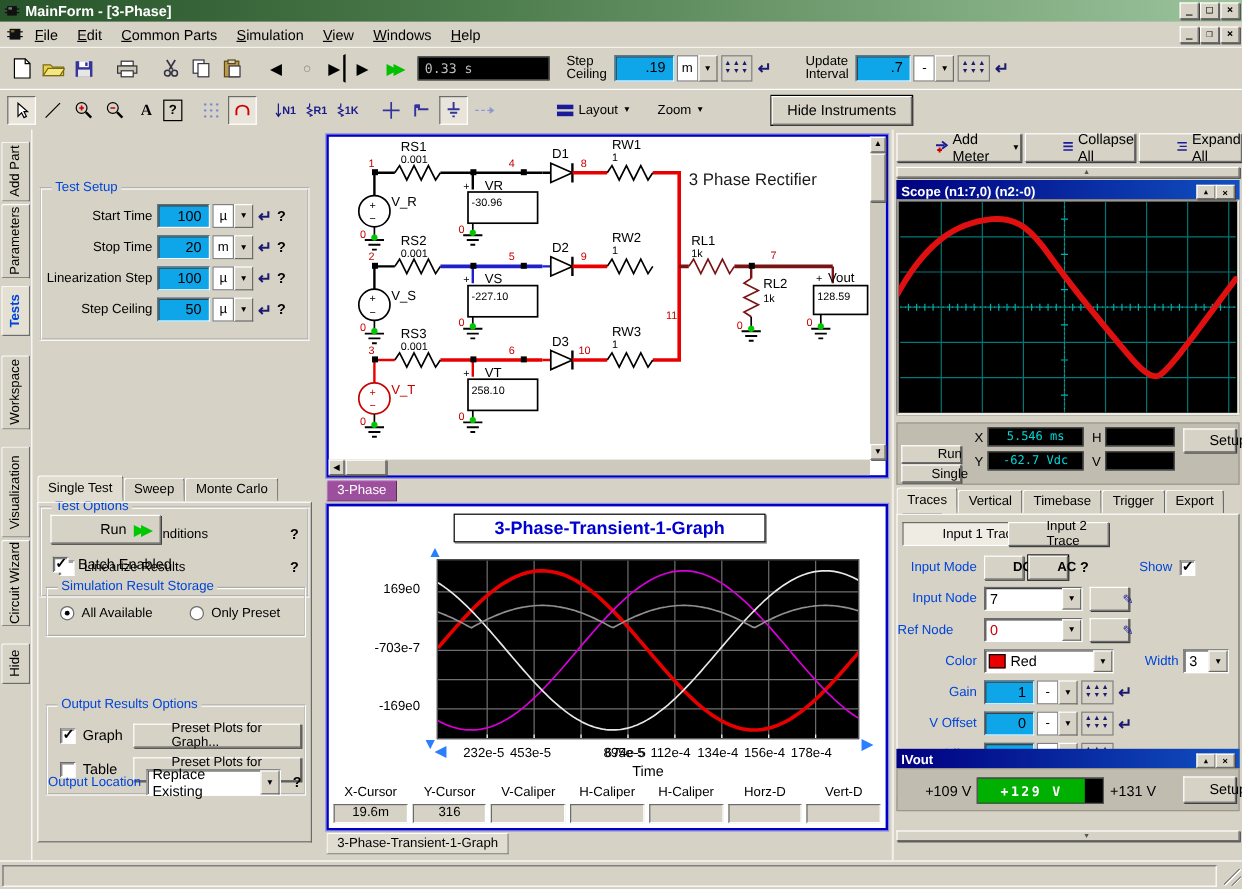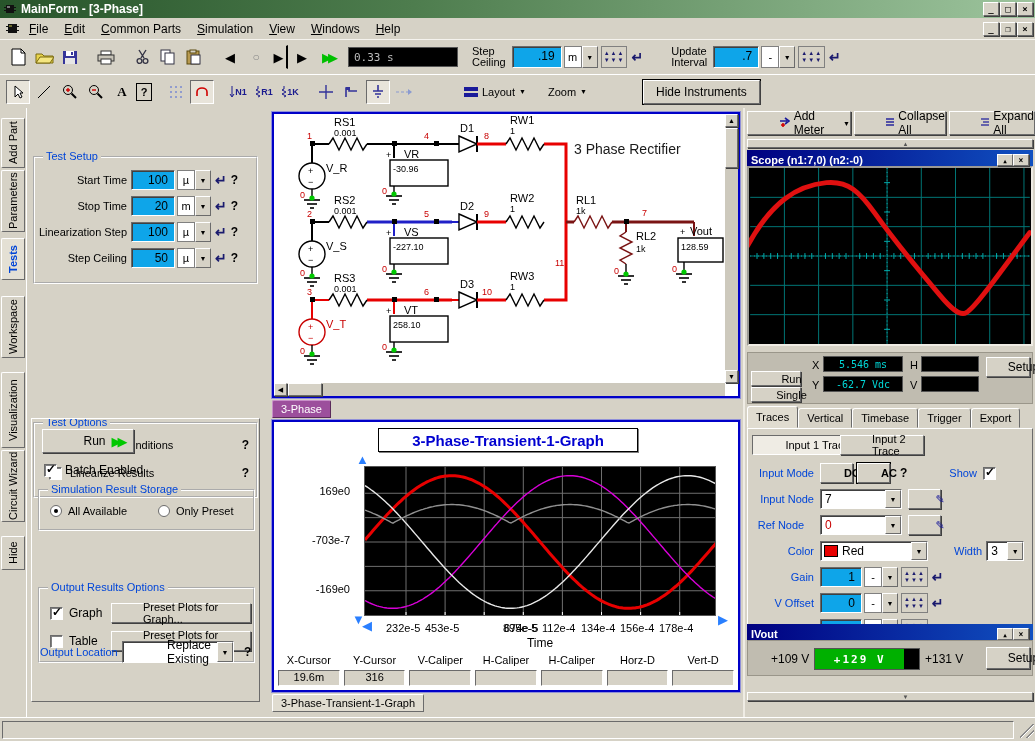--- a/index.html
+++ b/index.html
@@ -357,20 +357,25 @@
       <span style="margin-left:8px;flex:1;">Use Initial Conditions</span>
       <span class="q">?</span>
     </div>
     <div class="row" style="left:14px;top:42px;width:200px;">
       <span class="cb"></span>
       <span style="margin-left:8px;flex:1;">Linearize Results</span>
       <span class="q">?</span>
     </div>
   </div>
 
+  <div class="abs" style="left:4px;top:290px;display:flex;">
+    <span class="tab on">Single Test</span>
+    <span class="tab">Sweep</span>
+    <span class="tab">Monte Carlo</span>
+  </div>
 
   <div class="abs" style="left:4px;top:310px;width:229px;height:284px;border:1px solid;border-color:#fff #6b6b6b #6b6b6b #fff;">
     <div class="b raised abs ul-first" style="left:10px;top:10px;width:92px;height:24px;gap:6px;font-size:12px;">
       <span>Run</span>
       <span style="color:#00c800;letter-spacing:-4px;font-size:13px;">▶▶</span>
     </div>
     <div class="row" style="left:12px;top:44px;">
       <span class="cb on"></span>
       <span style="margin-left:8px;font-size:12px;">Batch Enabled</span>
     </div>
@@ -393,21 +398,21 @@
         <span class="b raised" style="width:140px;height:20px;font-size:11px;">Preset Plots for Graph...</span>
       </div>
       <div class="row" style="left:10px;top:42px;">
         <span class="cb"></span>
         <span style="margin-left:6px;width:42px;font-size:12px;">Table</span>
         <span class="b raised" style="width:140px;height:20px;font-size:11px;">Preset Plots for Table...</span>
       </div>
     </div>
     <div class="row" style="left:8px;top:222px;">
       <span class="bluelbl" style="width:82px;">Output Location</span>
-      <span class="dd" style="width:112px;height:22px;padding-left:40px;">
+      <span class="dd" style="width:112px;height:22px;">
         <span class="txt">Replace Existing</span>
           <span class="da">▼</span>
       </span>
       <span class="q" style="margin-left:10px;">?</span>
     </div>
   </div>
 </div>
 
 <div class="abs frame" style="left:272px;top:112px;width:468px;height:286px;">
   <svg class="abs" style="left:0;top:0;" width="451" height="269" viewBox="0 0 451 269">
@@ -787,21 +792,21 @@
       </div>
       <div class="row" style="left:0;top:60px;width:280px;">
         <span class="bluelbl" style="width:66px;text-align:right;">Input Node</span>
         <span class="dd" style="width:82px;height:20px;margin-left:6px;">
             <span class="txt">7</span>
             <span class="da">▼</span>
           </span>
         <span class="b raised" style="width:24px;height:20px;margin-left:6px;color:#1a1a9a;">✎</span>
       </div>
       <div class="row" style="left:0;top:86px;width:280px;">
-        <span class="bluelbl" style="width:66px;text-align:center;">Ref Node</span>
+        <span class="bluelbl" style="width:66px;text-align:left;">Ref Node</span>
         <span class="dd" style="width:82px;height:20px;margin-left:6px;">
             <span class="txt" style="color:#c80000;">0</span>
             <span class="da">▼</span>
           </span>
         <span class="b raised" style="width:24px;height:20px;margin-left:6px;color:#1a1a9a;">✎</span>
       </div>
       <div class="row" style="left:0;top:112px;width:280px;">
         <span class="bluelbl" style="width:66px;text-align:right;">Color</span>
         <span class="dd" style="width:108px;height:20px;margin-left:6px;">
           <span style="width:14px;height:12px;background:#e80000;border:1px solid #000;margin-left:3px;"></span>

